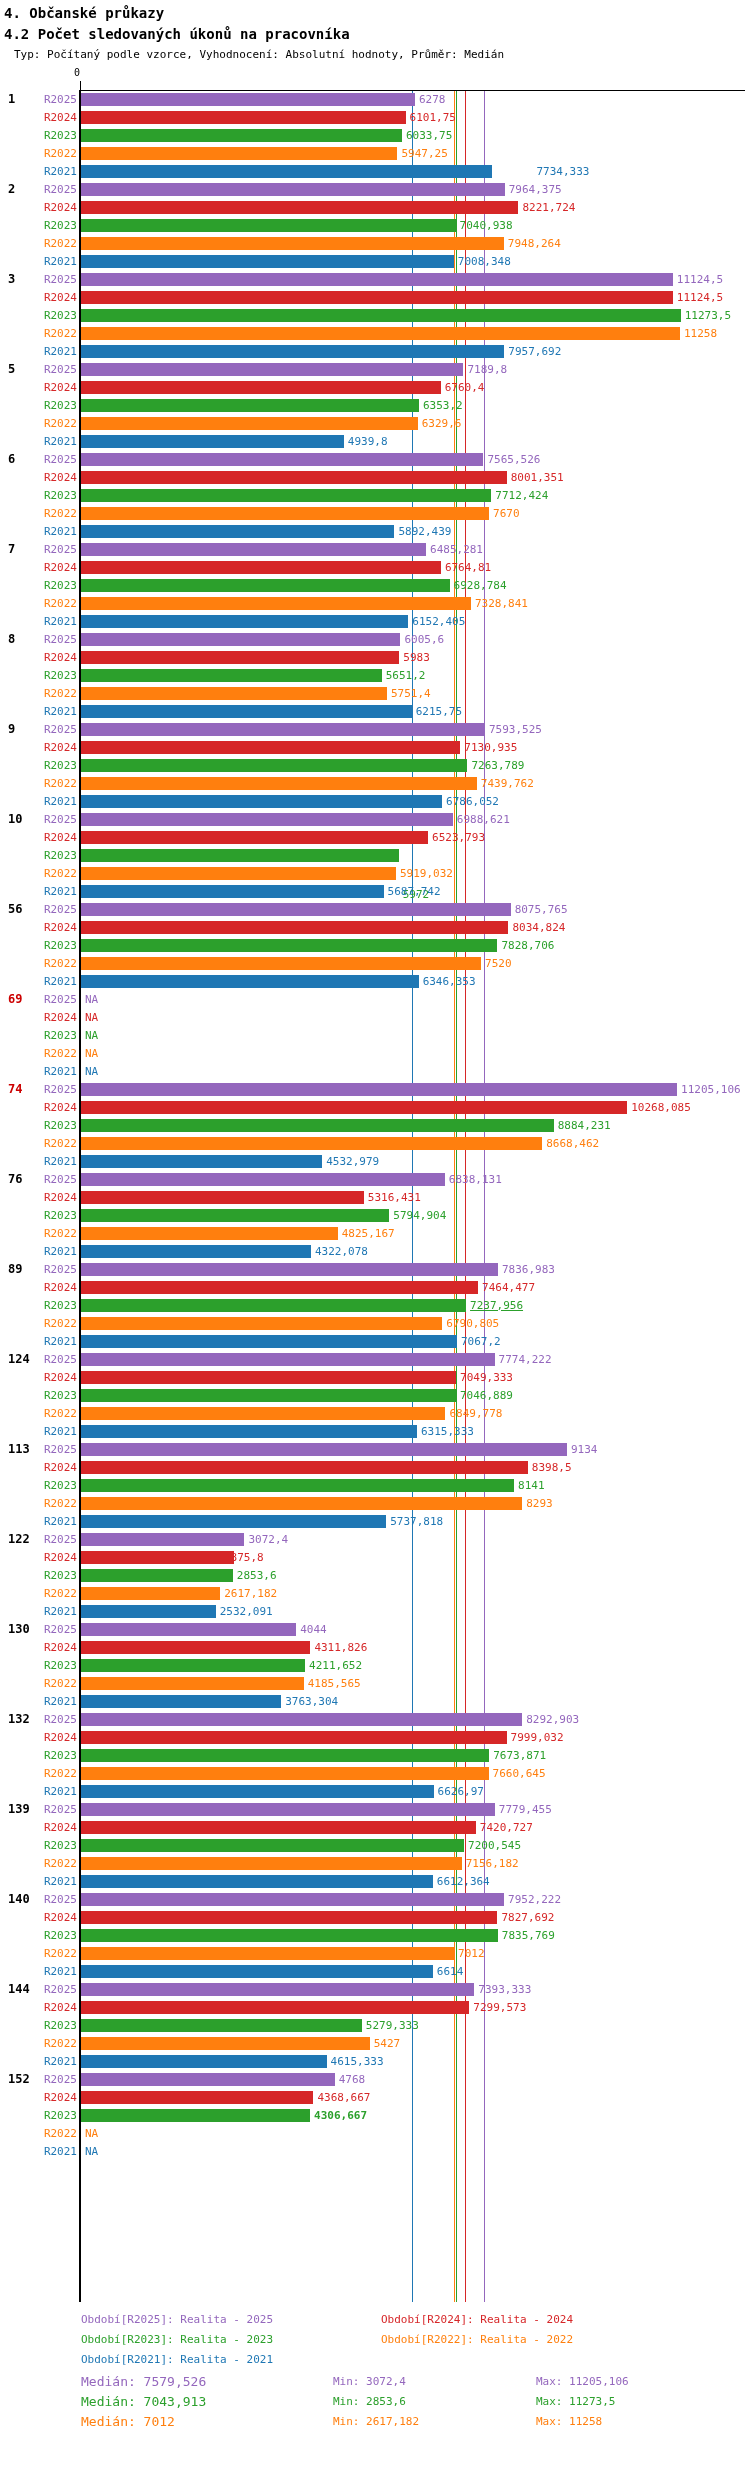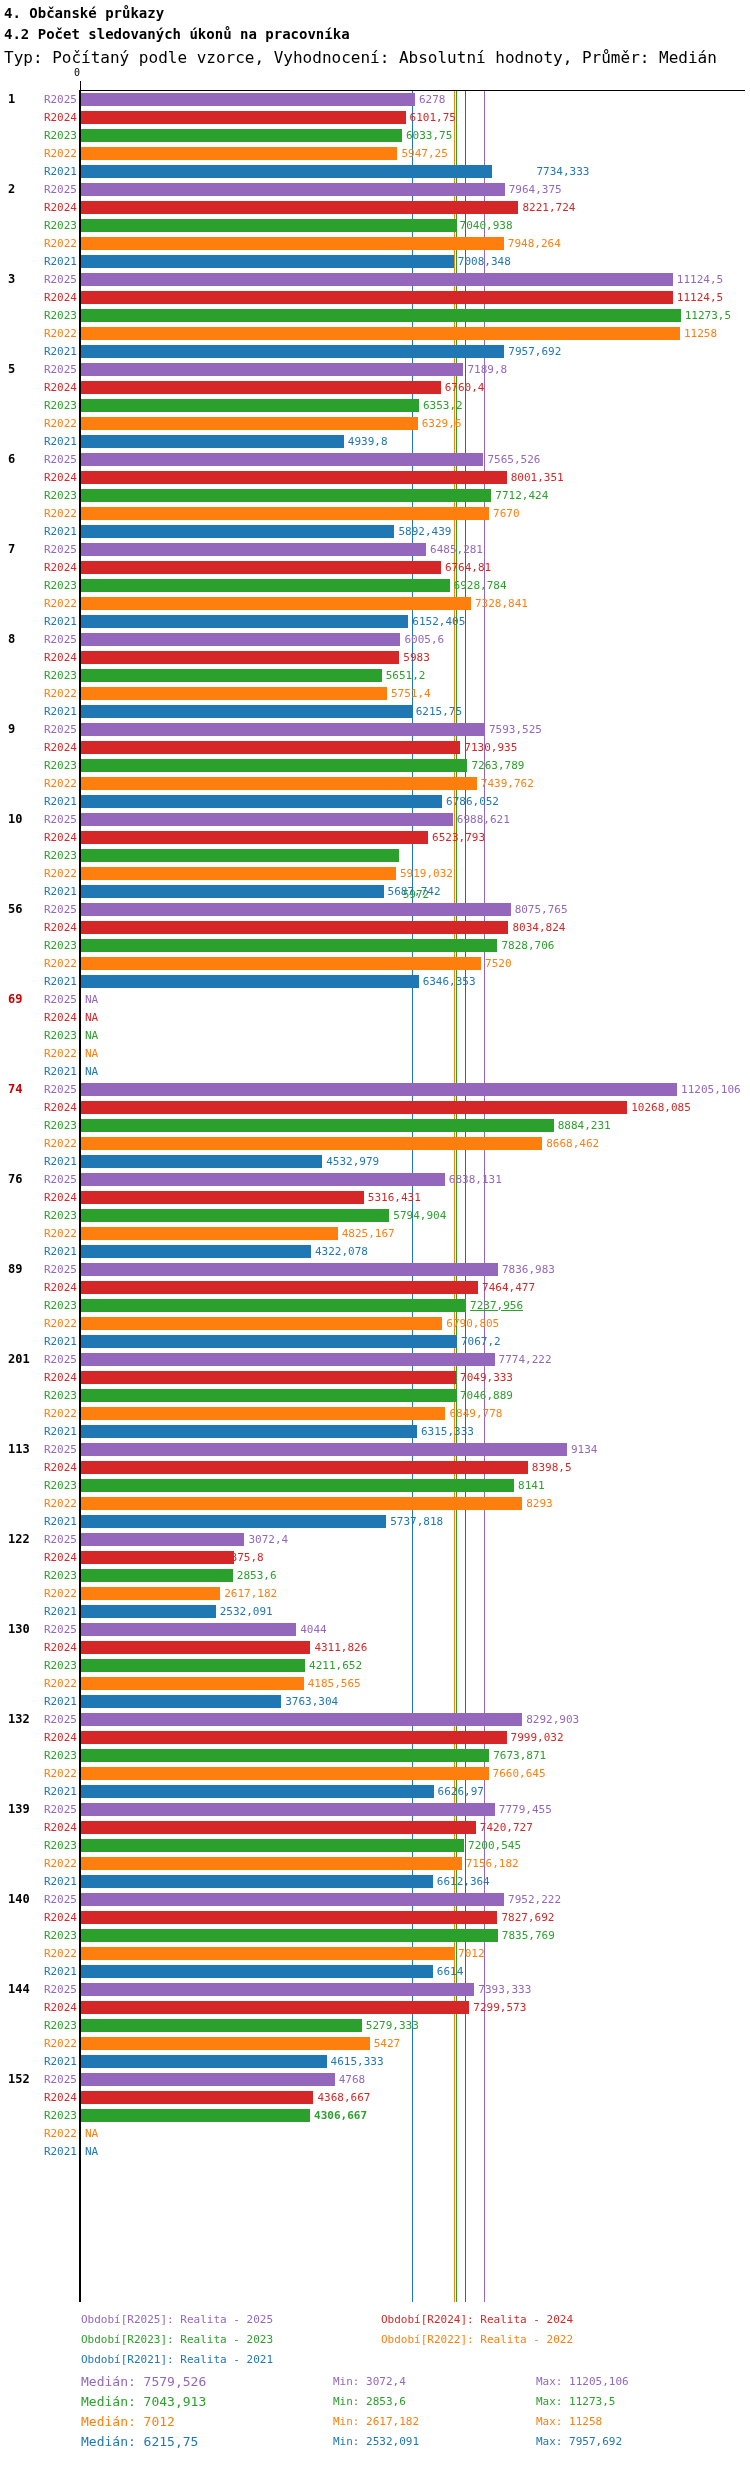--- a/index.html
+++ b/index.html
@@ -2,21 +2,21 @@
 <html><head>
 <meta charset="utf-8">
 <style>
   * { margin:0; padding:0; box-sizing:border-box; }
   html,body { width:750px; height:2480px; background:#ffffff; overflow:hidden;
               font-family:"DejaVu Sans Mono", monospace; }
   #page { position:relative; width:750px; height:2480px; background:#fff; }
 
   .title    { position:absolute; left:4px; top:5px;  font-size:14px; font-weight:bold; color:#000; white-space:nowrap; }
   .subtitle { position:absolute; left:4px; top:26px; font-size:14px; font-weight:bold; color:#000; white-space:nowrap; }
-  .meta     { position:absolute; left:4px; top:48px; font-size:16px; color:#000; white-space:nowrap; }
+  .meta     { position:absolute; left:14px; top:48px; font-size:11px; color:#000; white-space:nowrap; }
 
   #chart { position:absolute; left:0; top:90px; width:750px; height:2220px; }
   .x-axis-line { position:absolute; left:79px; top:0; width:666px; height:1px; background:#000; }
   .y-axis-line { position:absolute; left:79px; top:0; width:2px; height:2212px; background:#000; }
   .zero-tick   { position:absolute; left:80px; top:-9px; width:1px; height:9px; background:#000; }
   .zero-label  { position:absolute; left:74px; top:-23px; font-size:10px; color:#000; }
 
   .median-line { position:absolute; top:1px; width:1px; height:2211px; }
 
   #rows { position:absolute; left:0; top:3px; width:750px; }
@@ -442,21 +442,21 @@
             <div class="bar" style="width: 361.271px; background: rgb(255, 127, 14);"></div>
           </div>
           <div class="row">
             <span class="series-label" style="color: rgb(31, 119, 180);">R2021</span>
             <span class="bar-value" style="color: rgb(31, 119, 180); left: 460.975px;">7067,2</span>
             <div class="bar" style="width: 375.975px; background: rgb(31, 119, 180);"></div>
           </div>
         </div>
         <div class="group">
           <div class="row">
-            <span class="group-num" style="color: rgb(0, 0, 0);">201</span>
+            <span class="group-num" style="color: rgb(0, 0, 0);">124</span>
             <span class="series-label" style="color: rgb(148, 103, 189);">R2025</span>
             <span class="bar-value" style="color: rgb(148, 103, 189); left: 498.589px;">7774,222</span>
             <div class="bar" style="width: 413.589px; background: rgb(148, 103, 189);"></div>
           </div>
           <div class="row">
             <span class="series-label" style="color: rgb(214, 39, 40);">R2024</span>
             <span class="bar-value" style="color: rgb(214, 39, 40); left: 460.025px;">7049,333</span>
             <div class="bar" style="width: 375.025px; background: rgb(214, 39, 40);"></div>
           </div>
           <div class="row">
@@ -719,20 +719,15 @@
         <div class="stat-row">
           <span class="stat-median" style="color: rgb(44, 160, 44);">Medián: 7043,913</span>
           <span class="stat-min" style="color: rgb(44, 160, 44);">Min: 2853,6</span>
           <span class="stat-max" style="color: rgb(44, 160, 44);">Max: 11273,5</span>
         </div>
         <div class="stat-row">
           <span class="stat-median" style="color: rgb(255, 127, 14);">Medián: 7012</span>
           <span class="stat-min" style="color: rgb(255, 127, 14);">Min: 2617,182</span>
           <span class="stat-max" style="color: rgb(255, 127, 14);">Max: 11258</span>
         </div>
-        <div class="stat-row">
-          <span class="stat-median" style="color: rgb(31, 119, 180);">Medián: 6215,75</span>
-          <span class="stat-min" style="color: rgb(31, 119, 180);">Min: 2532,091</span>
-          <span class="stat-max" style="color: rgb(31, 119, 180);">Max: 7957,692</span>
-        </div>
       </div>
   </div>
 </div>
 
 </body></html>

